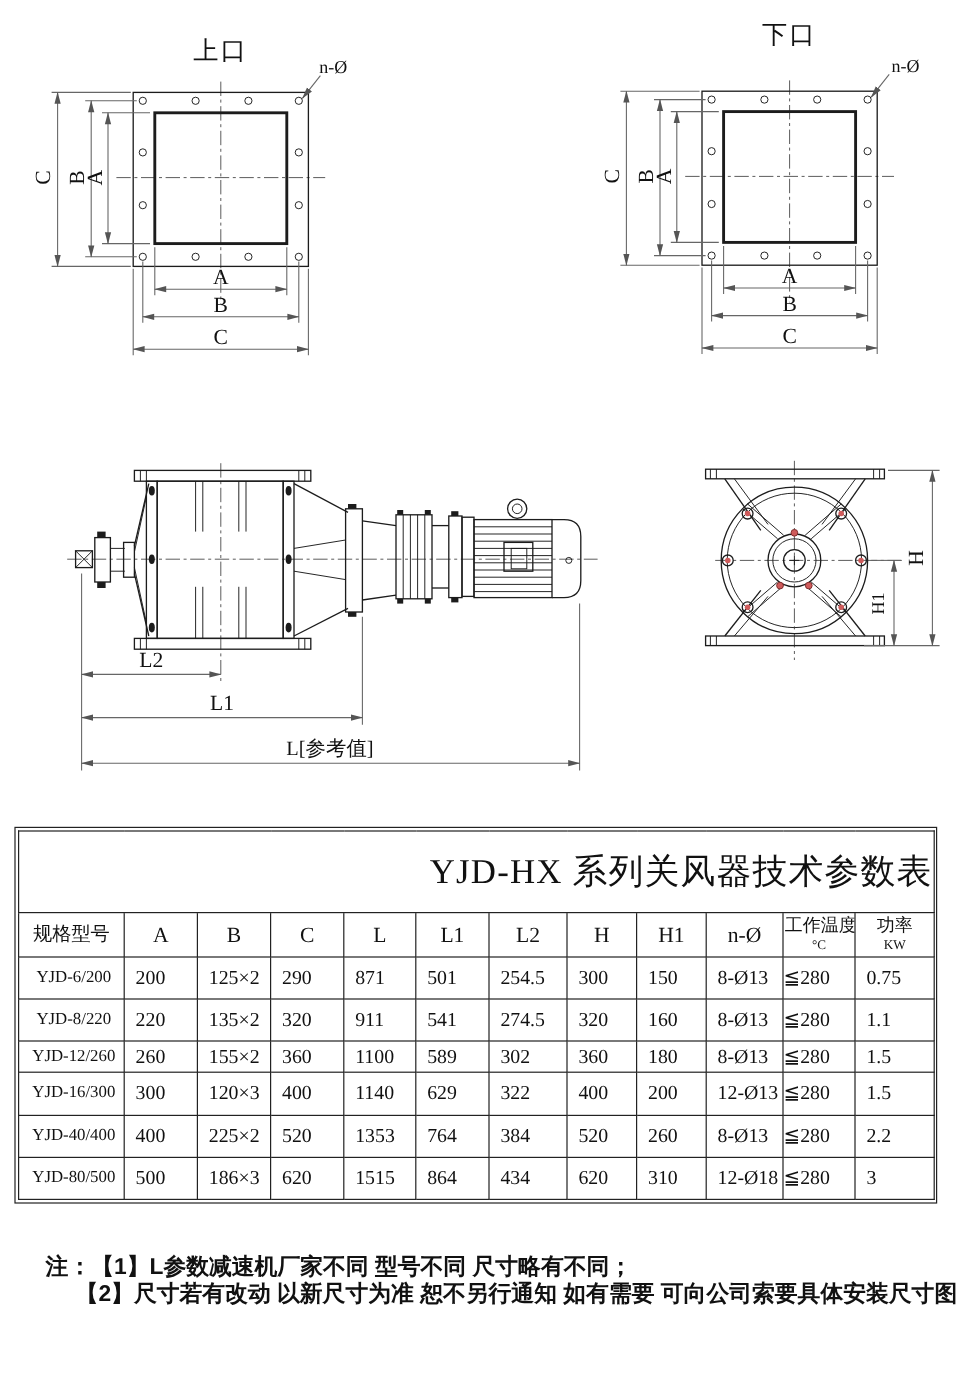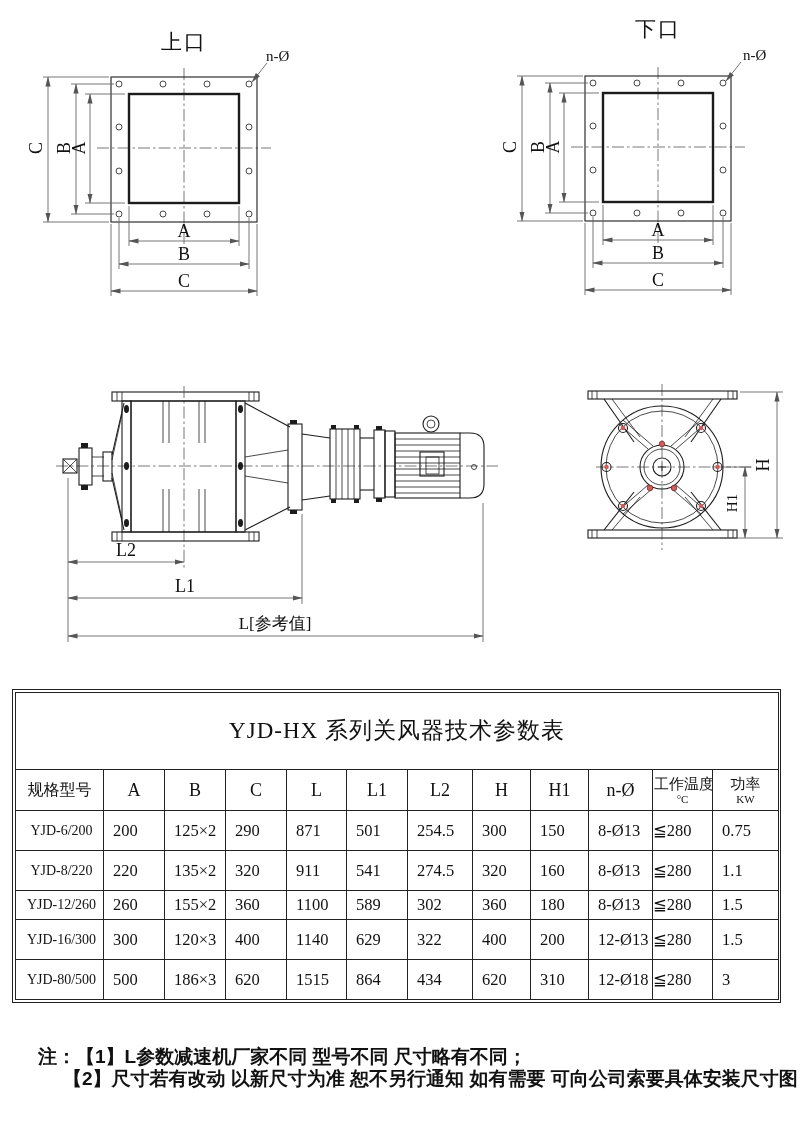--- a/index.html
+++ b/index.html
@@ -15,21 +15,21 @@
   .blk{fill:#1c1c1c;stroke:none;}
   .lblL{font-size:18px;}
   .lblS{font-size:15px;}
   .lblT{font-size:21px;letter-spacing:2px;}
   
   .tbl-wrap{position:absolute;left:12px;top:689px;width:769px;height:314px;
             border:1px solid #222;padding:2px;box-sizing:border-box;background:#fff;}
   table{width:763px;height:308px;border-collapse:collapse;table-layout:fixed;}
   td,th{border:1px solid #222;overflow:hidden;white-space:nowrap;vertical-align:middle;
         font-family:"Liberation Serif","DejaVu Serif","DejaVu Sans",serif;font-weight:normal;}
-  .t-title{font-size:23px;text-align:center;letter-spacing:1px;}
+  .t-title{font-size:29px;text-align:right;letter-spacing:1px;}
   th .h-main{display:block;font-size:18px;line-height:1;text-align:center;}
   th .h-cjk{font-size:16px;}
   th .h-small{display:block;font-size:15px;line-height:1.15;}
   th .h-sub{display:block;font-size:11px;line-height:1.1;}
   td.c-model{font-size:14px;padding-left:5px;text-align:center;}
   td.c-num{font-size:16.5px;padding-left:9px;text-align:left;}
   td.c-mid{font-size:16.5px;padding-left:0;}
   
   .notes{position:absolute;left:38px;top:1046px;font-family:"Liberation Sans","DejaVu Sans",sans-serif;
          font-size:19px;font-weight:700;line-height:22px;color:#111;}
@@ -433,20 +433,34 @@
         <td class="c-num">1140</td>
         <td class="c-num">629</td>
         <td class="c-num">322</td>
         <td class="c-num">400</td>
         <td class="c-num">200</td>
         <td class="c-num">12-Ø13</td>
         <td class="c-mid">≦280</td>
         <td class="c-num">1.5</td>
       </tr>
       <tr style="height:31px">
+        <td class="c-model">YJD-40/400</td>
+        <td class="c-num">400</td>
+        <td class="c-num">225×2</td>
+        <td class="c-num">520</td>
+        <td class="c-num">1353</td>
+        <td class="c-num">764</td>
+        <td class="c-num">384</td>
+        <td class="c-num">520</td>
+        <td class="c-num">260</td>
+        <td class="c-num">8-Ø13</td>
+        <td class="c-mid">≦280</td>
+        <td class="c-num">2.2</td>
+      </tr>
+      <tr style="height:31px">
         <td class="c-model">YJD-80/500</td>
         <td class="c-num">500</td>
         <td class="c-num">186×3</td>
         <td class="c-num">620</td>
         <td class="c-num">1515</td>
         <td class="c-num">864</td>
         <td class="c-num">434</td>
         <td class="c-num">620</td>
         <td class="c-num">310</td>
         <td class="c-num">12-Ø18</td>

